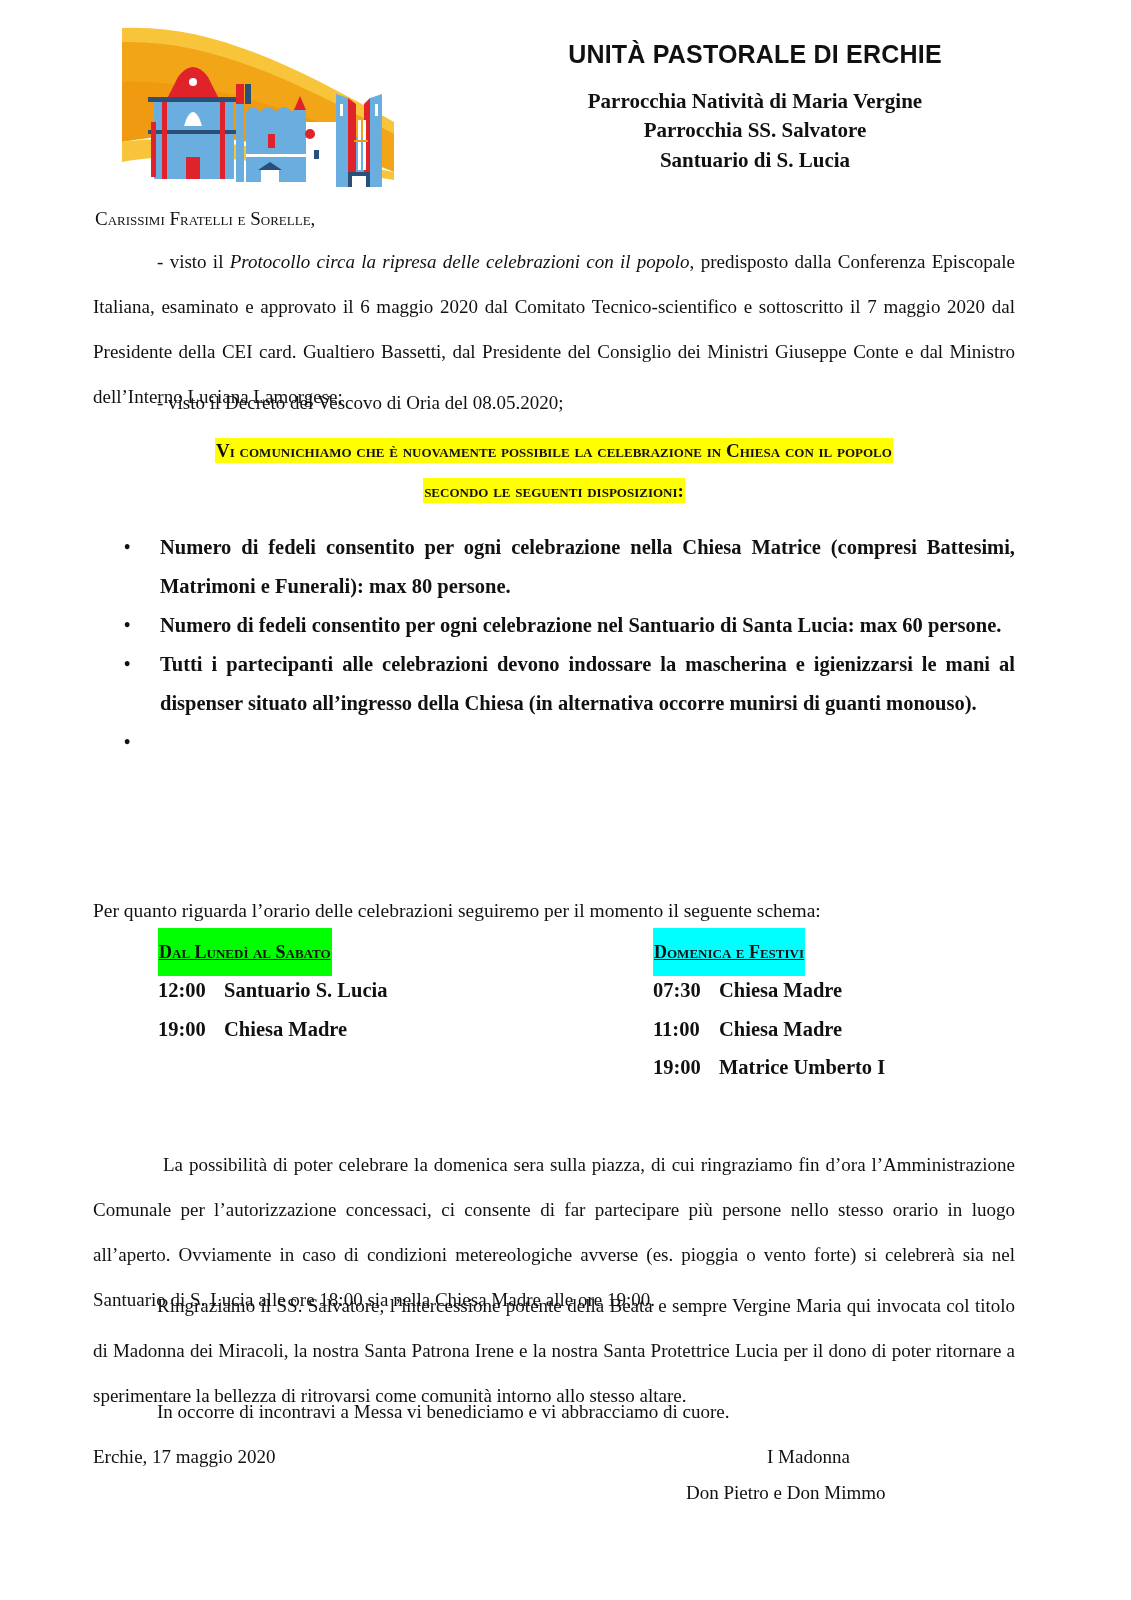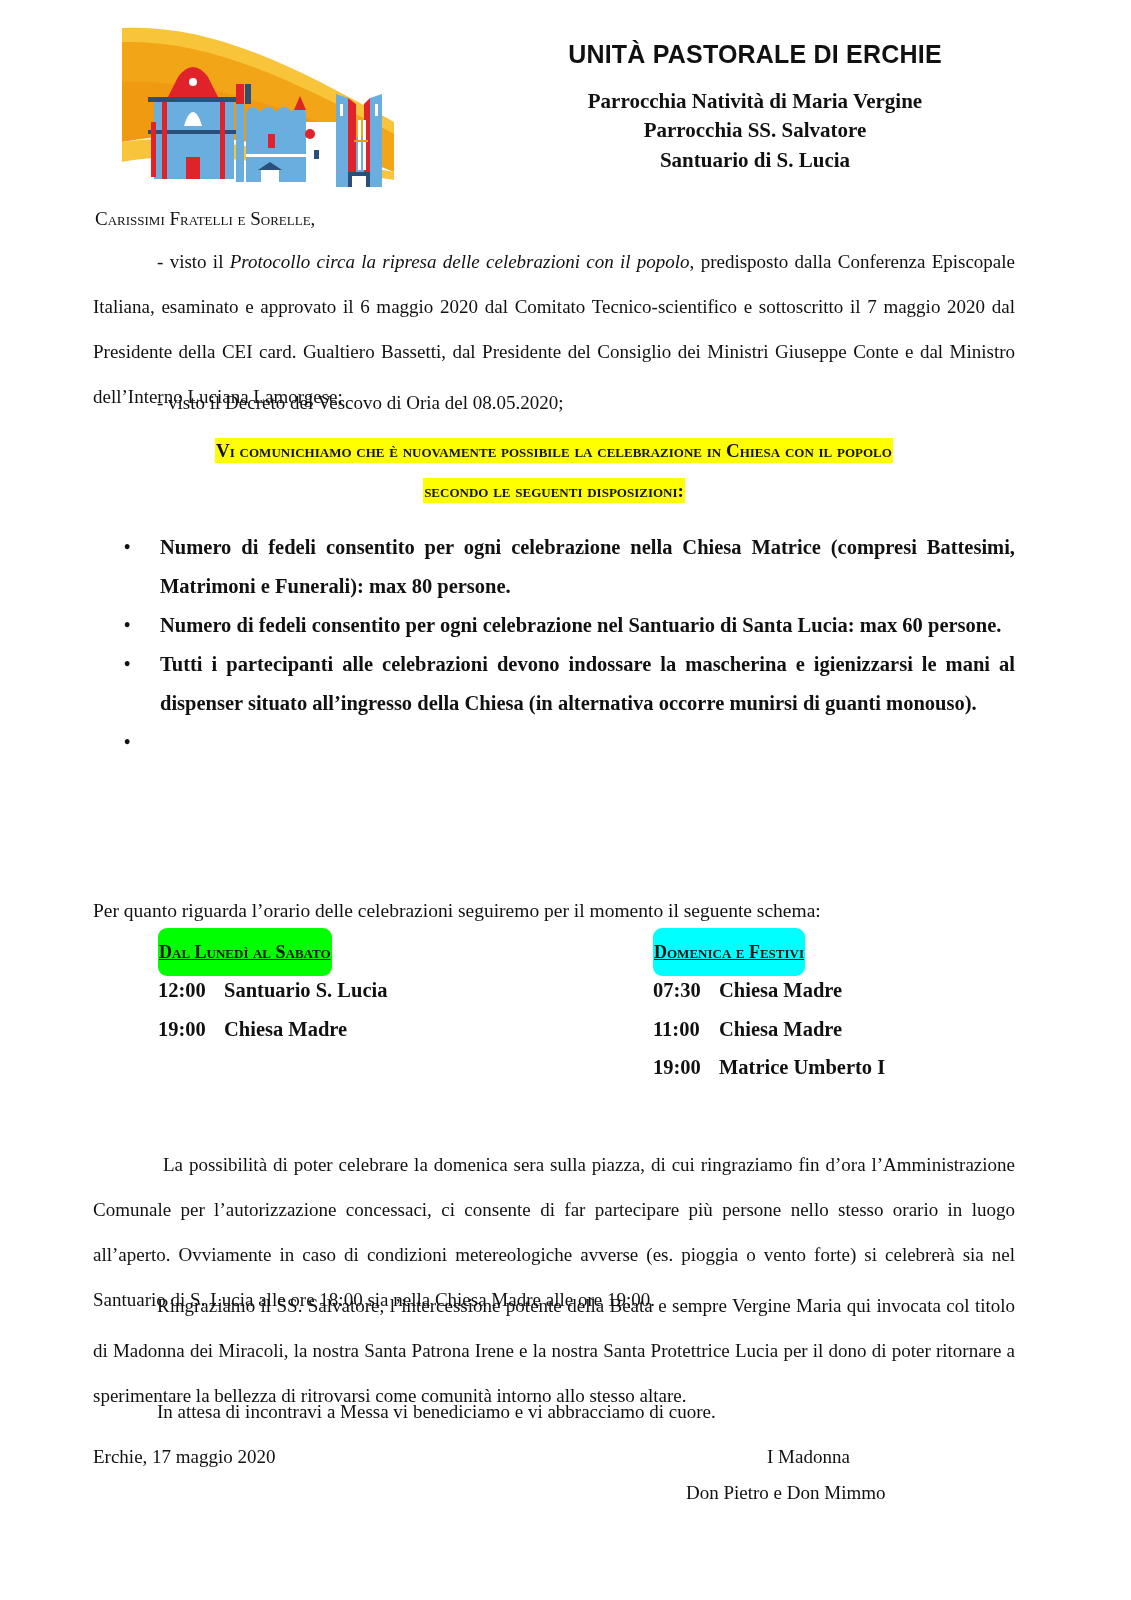--- a/index.html
+++ b/index.html
@@ -27,21 +27,21 @@
   .hl { background: #ffff00; padding: 2px 1px; }
 
   .bullets { left: 120px; width: 895px; top: 528px; margin: 0; padding: 0; list-style: none; }
   .bullets li { position: relative; padding-left: 40px; font-weight: bold; font-size: 20.5px;
                 line-height: 39px; text-align: justify; }
   .bullets li .dot { position: absolute; left: 4px; top: 0; font-size: 18px; }
 
   .sched-intro { left: 93px; top: 900px; font-size: 19.5px; }
   .col { font-weight: bold; font-size: 20.5px; }
   .col-head { font-variant: small-caps; text-decoration: underline; font-size: 18px; padding: 14px 1px;
-              font-weight: bold; border-radius: 9px; }
+              font-weight: bold; }
   .green { background: #00ff00; }
   .cyan { background: #00ffff; }
   .row { height: 38.5px; line-height: 38.5px; white-space: nowrap; }
   .row .t { display: inline-block; width: 66px; }
 
   .sig { font-size: 19px; }
 </style>
 </head>
 <body>
 
@@ -136,18 +136,18 @@
   <div class="row"><span class="t">19:00</span><span>Matrice Umberto I</span></div>
 </div>
 
 <div class="abs para" style="top:1142px">
   <span class="ind" style="width:70px"></span><span>La possibilità di poter celebrare la domenica sera sulla piazza, di cui ringraziamo fin d’ora l’Amministrazione Comunale per l’autorizzazione concessaci, ci consente di far partecipare più persone nello stesso orario in luogo all’aperto. Ovviamente in caso di condizioni metereologiche avverse (es. pioggia o vento forte) si celebrerà sia nel Santuario di S. Lucia alle ore 18:00 sia nella Chiesa Madre alle ore 19:00.</span>
 </div>
 <div class="abs para" style="top:1283px">
   <span class="ind"></span><span>Ringraziamo il SS. Salvatore, l’intercessione potente della Beata e sempre Vergine Maria qui invocata col titolo di Madonna dei Miracoli, la nostra Santa Patrona Irene e la nostra Santa Protettrice Lucia per il dono di poter ritornare a sperimentare la bellezza di ritrovarsi come comunità intorno allo stesso altare.</span>
 </div>
 <div class="abs para" style="top:1389px">
-  <span class="ind"></span><span>In attesa di incontravi a Messa vi benediciamo e vi abbracciamo di cuore.</span>
+  <span class="ind"></span><span>In occorre di incontravi a Messa vi benediciamo e vi abbracciamo di cuore.</span>
 </div>
 
 <div class="abs sig" style="left:93px; top:1446px;">Erchie, 17 maggio 2020</div>
 <div class="abs sig" style="left:767px; top:1446px;">I Madonna</div>
 <div class="abs sig" style="left:686px; top:1482px;">Don Pietro e Don Mimmo</div>
 
 </body></html>

